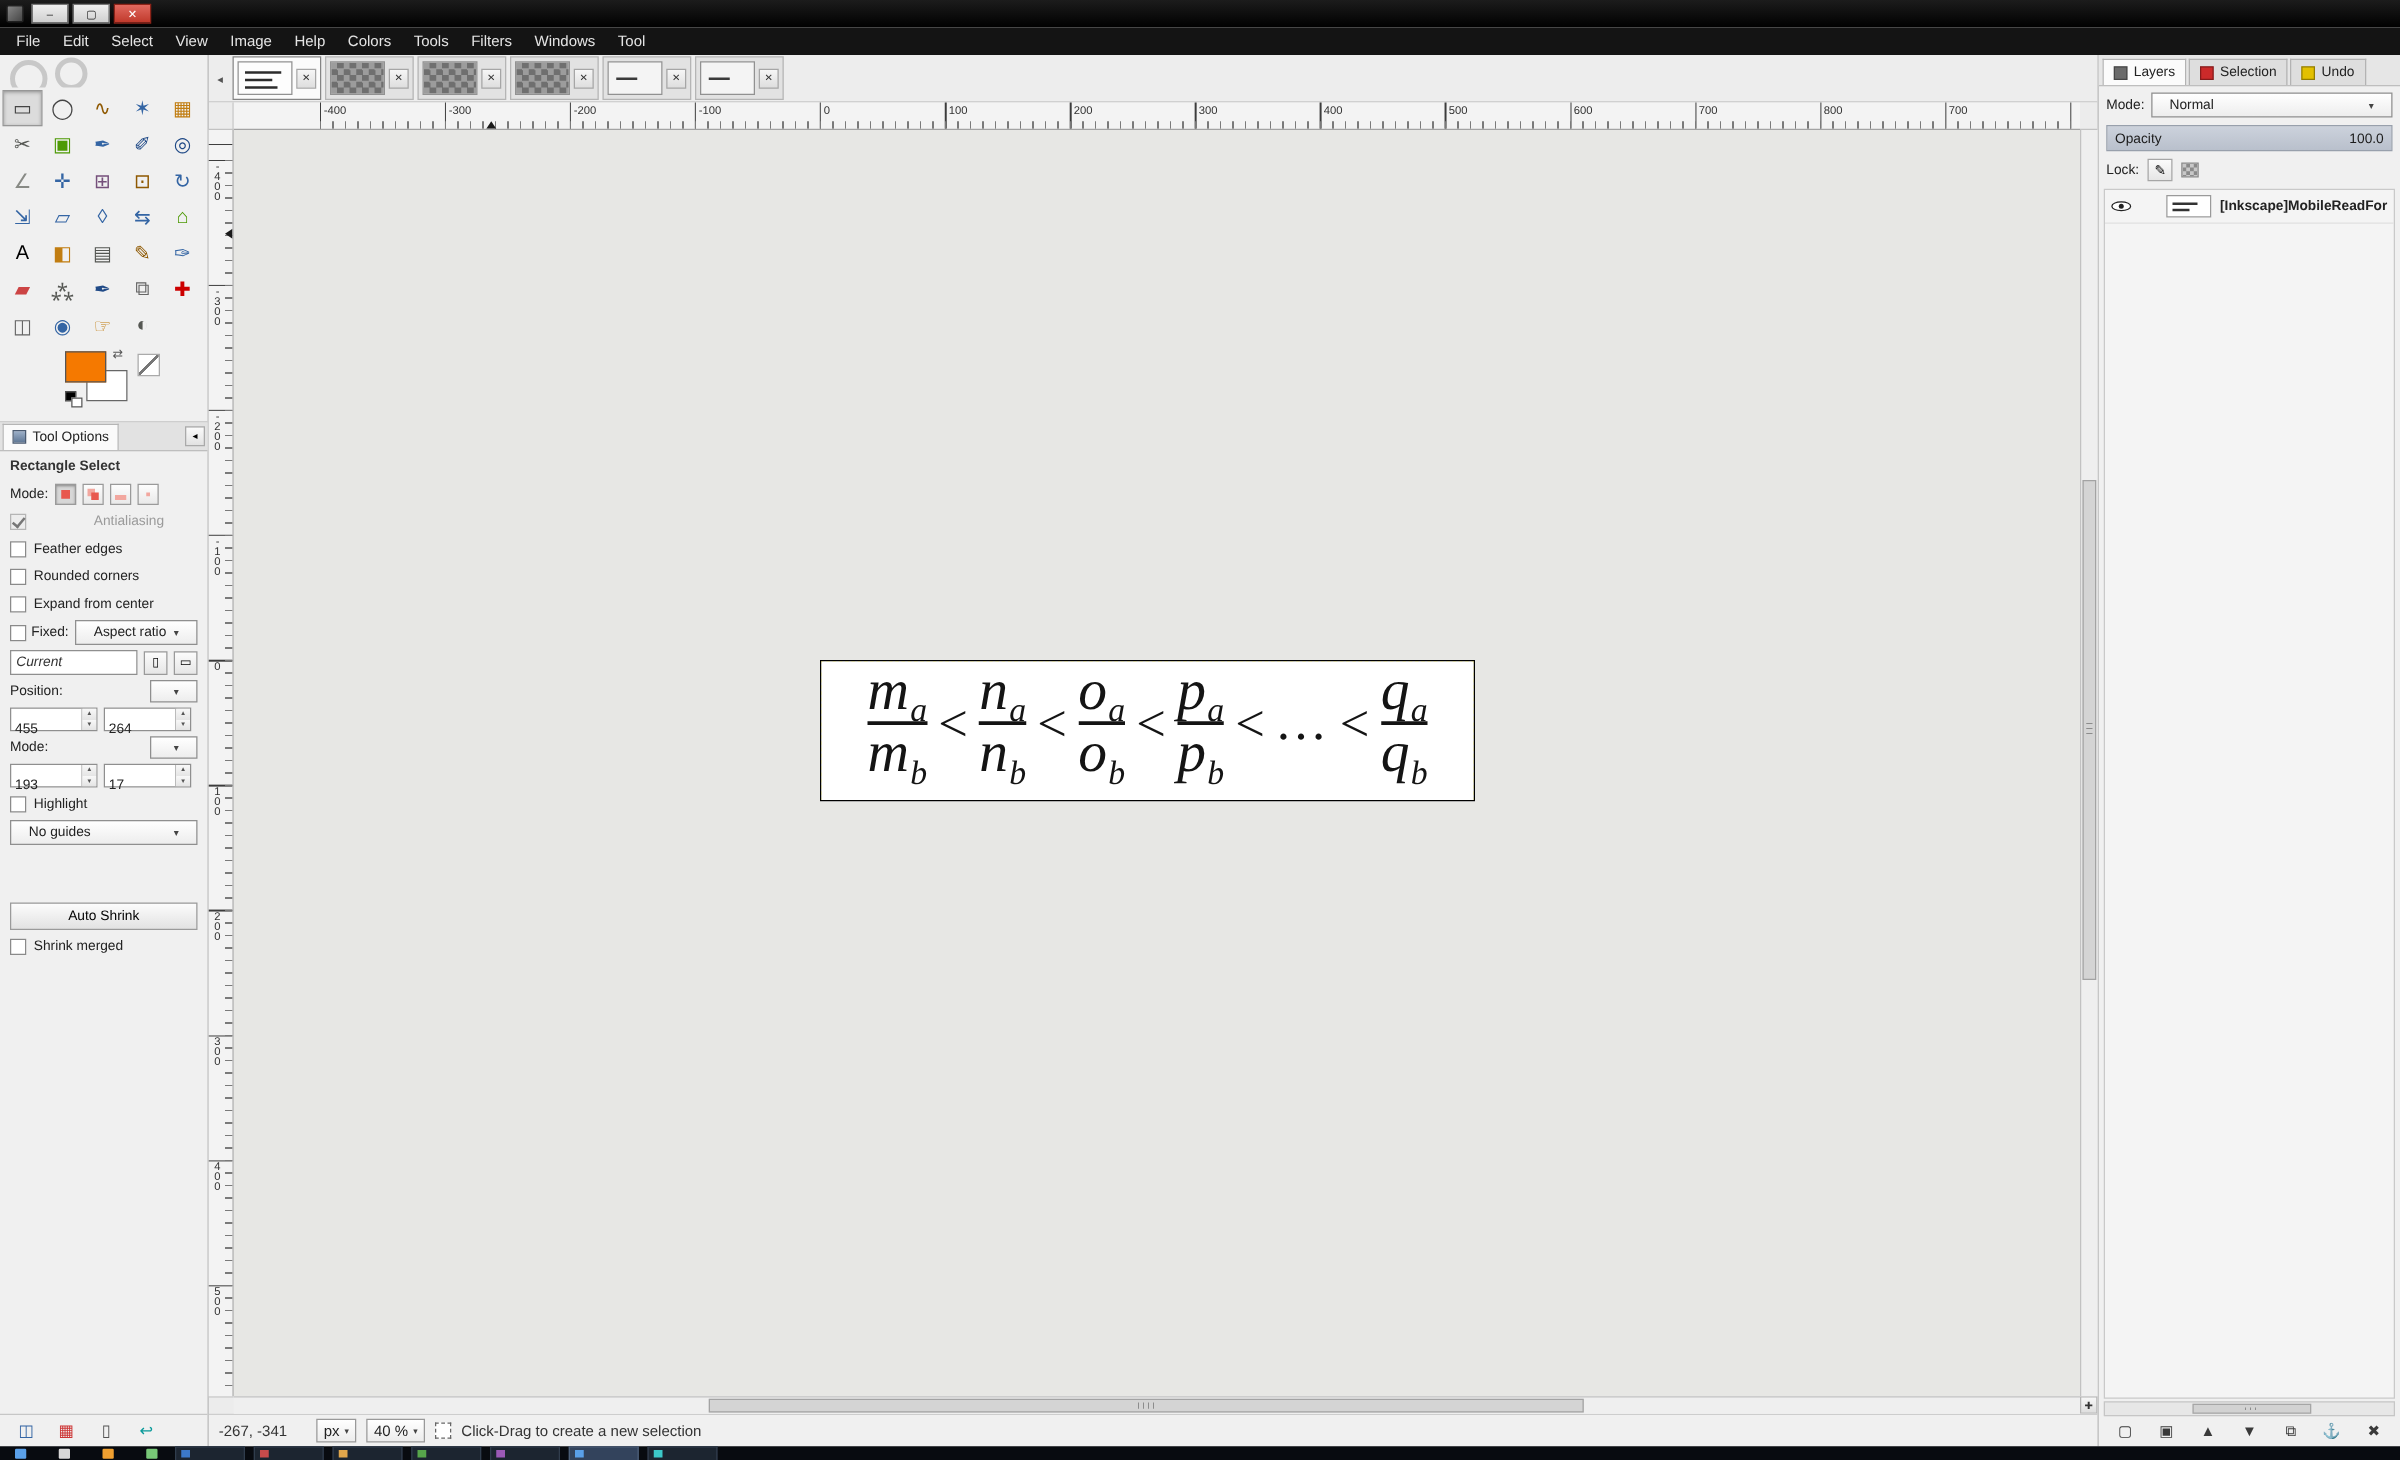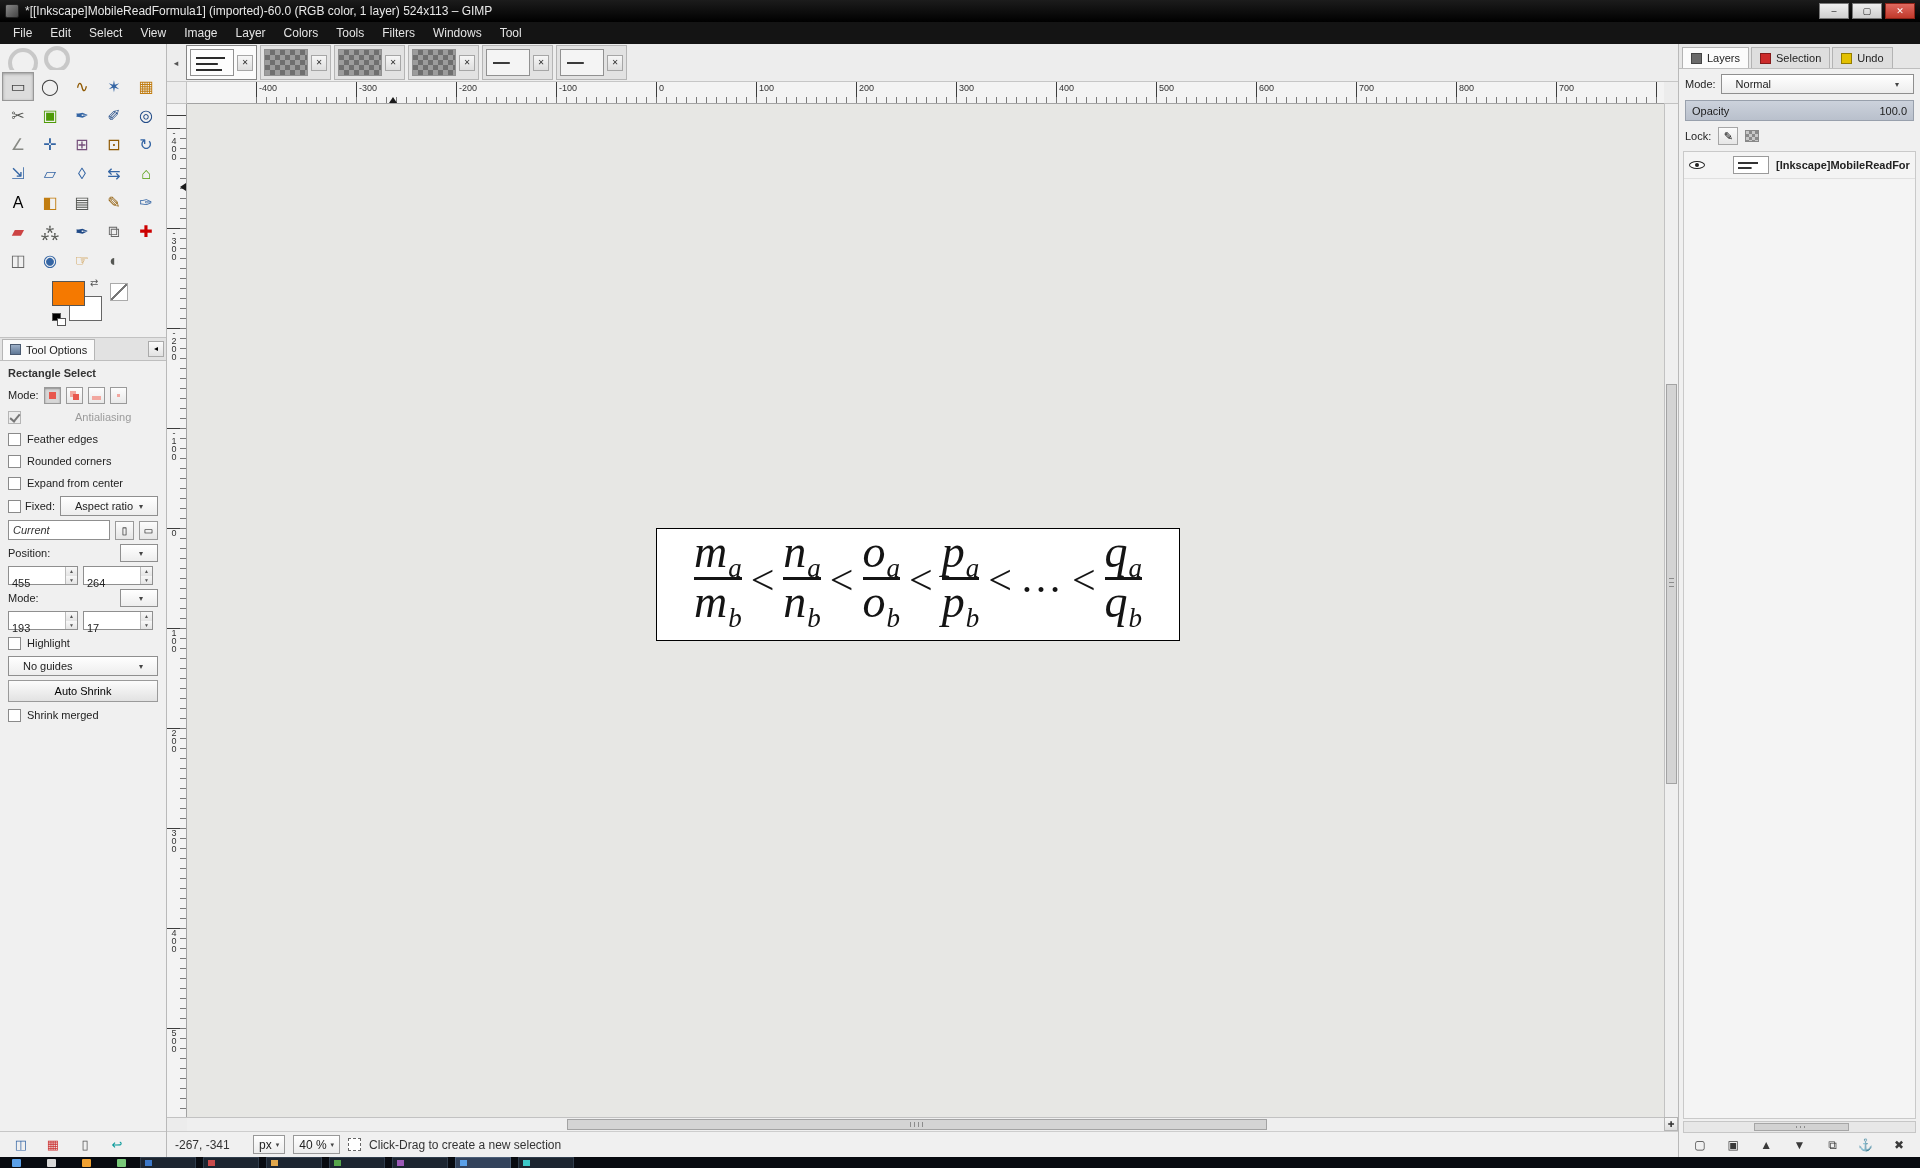--- a/index.html
+++ b/index.html
@@ -76,21 +76,21 @@
 
   .entry { height:20px; border:1px solid #8f8f8f; background:#fff; display:flex; align-items:center; padding:0 4px; }
   .entry.aspect { flex:1; font-style:italic; color:#333; }
   .sq-btn { width:19px; height:19px; border:1px solid #9a9a9a; background:linear-gradient(#fcfcfc,#e6e6e6); font-size:10px; line-height:15px; }
 
   .spin { display:flex; width:70px; height:19px; border:1px solid #8f8f8f; background:#fff; }
   .spin .val { flex:1; padding:10px 3px; }
   .spin .arrs { width:12px; display:flex; flex-direction:column; border-left:1px solid #bbb; }
   .spin .arrs span { flex:1; font-size:5px; line-height:8px; text-align:center; color:#555; background:linear-gradient(#f8f8f8,#e4e4e4); }
 
-  .push-btn { height:22px; border:1px solid #9a9a9a; background:linear-gradient(#fcfcfc,#e2e2e2); font-family:inherit; font-size:11px; width:100%; }
+  .push-btn { height:22px; border:1px solid #9a9a9a; background:linear-gradient(#fcfcfc,#e2e2e2); font-family:inherit; font-size:11px; width:100%;margin-top:42px; }
 
   .tb-bottom { height:26px; flex:none; display:flex; align-items:center; gap:10px; padding:0 10px; border-top:1px solid #c6c6c6; }
   .tb-bottom button { width:22px; height:20px; border:1px solid transparent; background:none; font-size:13px; }
 
   
   .canvas-col { flex:1; min-width:0; display:flex; flex-direction:column; }
   .tabstrip { height:38px; flex:none; background:#ededed; border-bottom:1px solid #c6c6c6; display:flex; align-items:center; gap:3px; padding:0 2px; }
   .tabscroll { width:14px; height:30px; border:none; background:none; font-size:9px; color:#555; }
   .tabs { display:flex; gap:3px; align-items:center; }
   .imgtab { display:flex; align-items:center; gap:3px; padding:3px; border:1px solid #b5b5b5; background:#e2e2e2; }
@@ -199,41 +199,40 @@
   .tb-item { width:56px; height:11px; background:#1c2530; border:1px solid #303d4c; border-bottom:none; display:flex; align-items:center; gap:4px; padding-left:4px; }
   .tb-item.active { background:#33435c; border-color:#4c engage5f78; }
   .tb-item.active { background:#33435c; border-color:#4c5f78; }
   .tb-ico2 { width:7px; height:6px; display:inline-block; }
 </style>
 </head>
 <body>
 
 <div class="titlebar">
   <span class="win-icon"></span>
-  <span class="title-text">*[[Inkscape]MobileReadFormula1] (imported)-60.0 (RGB color, 1 layer) 524x113 – GIMP</span>
   <span class="win-controls">
     <button>‒</button>
     <button>▢</button>
     <button class="close">✕</button>
   </span>
 </div>
 
 <div class="menubar">
 
     <button class="menu-item">File</button>
 
     <button class="menu-item">Edit</button>
 
     <button class="menu-item">Select</button>
 
     <button class="menu-item">View</button>
 
     <button class="menu-item">Image</button>
 
-    <button class="menu-item">Layer</button>
+    <button class="menu-item">Help</button>
 
     <button class="menu-item">Colors</button>
 
     <button class="menu-item">Tools</button>
 
     <button class="menu-item">Filters</button>
 
     <button class="menu-item">Windows</button>
 
     <button class="menu-item">Tool</button>

